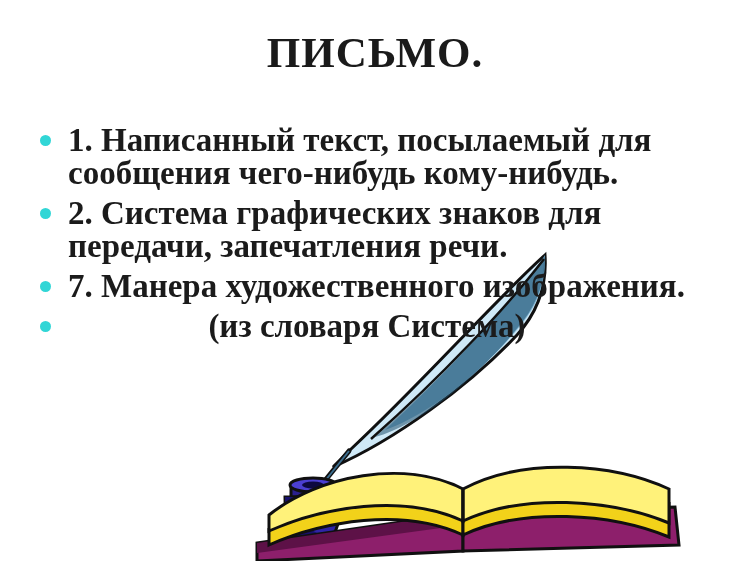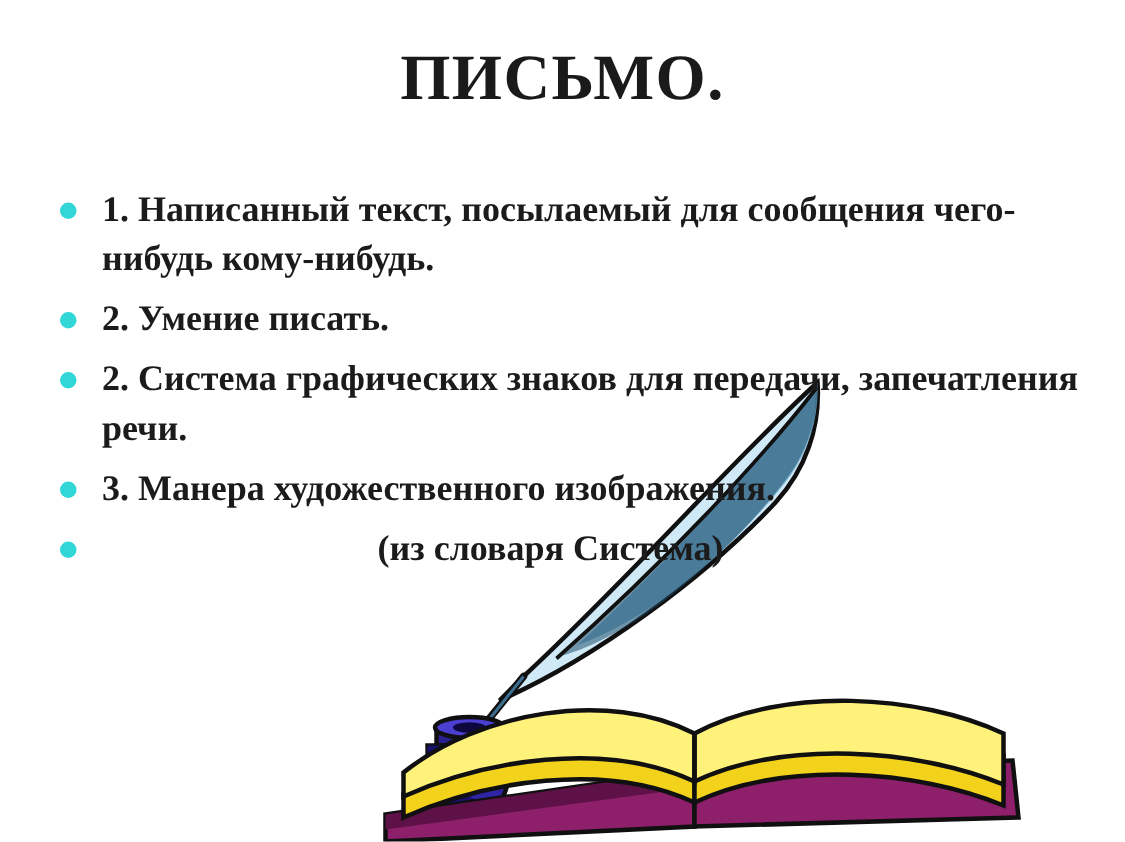--- a/index.html
+++ b/index.html
@@ -43,21 +43,21 @@
     list-style: none;
     z-index: 6;
   }
   .bullet-item {
     position: relative;
     display: block;
     padding-left: 42px;
     margin-bottom: 7px;
     font-family: "Liberation Serif", serif;
     font-weight: bold;
-    font-size: 24px;
+    font-size: 33px;
     line-height: 33px;
     color: #1b1b1b;
   }
   .bullet-item .dot {
     position: absolute;
     left: 14px;
     top: 11px;
     width: 11px;
     height: 11px;
     border-radius: 50%;
@@ -127,29 +127,25 @@
     </svg>
   </div>
 
   <ul class="bullet-list">
     <li class="bullet-item">
       <span class="dot"></span>
       <span class="bullet-text">1. Написанный текст, посылаемый для сообщения чего-нибудь кому-нибудь.</span>
     </li>
     <li class="bullet-item">
       <span class="dot"></span>
-      <span class="bullet-text">2. Умение писать.</span>
-    </li>
-    <li class="bullet-item">
-      <span class="dot"></span>
       <span class="bullet-text">2. Система графических знаков для передачи, запечатления речи.</span>
     </li>
     <li class="bullet-item">
       <span class="dot"></span>
-      <span class="bullet-text">3. Манера художественного изображения.</span>
+      <span class="bullet-text">7. Манера художественного изображения.</span>
     </li>
     <li class="bullet-item centered">
       <span class="dot"></span>
       <span class="bullet-text">(из словаря Система)</span>
     </li>
   </ul>
 
 </div>
 
 </body></html>

